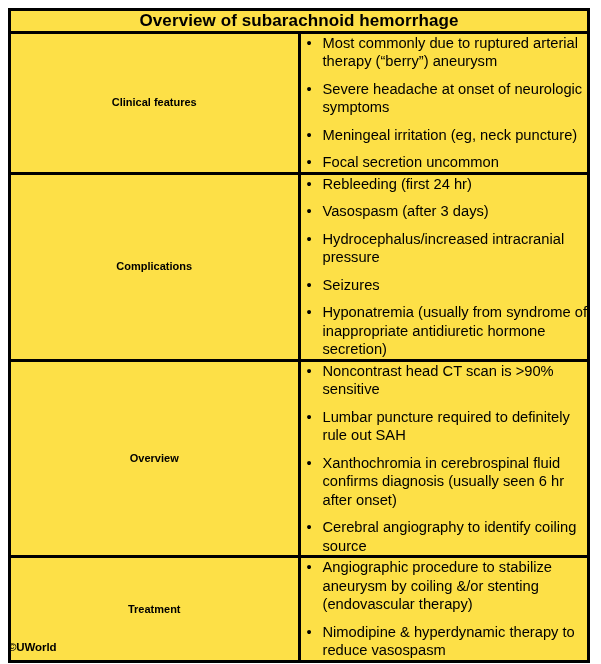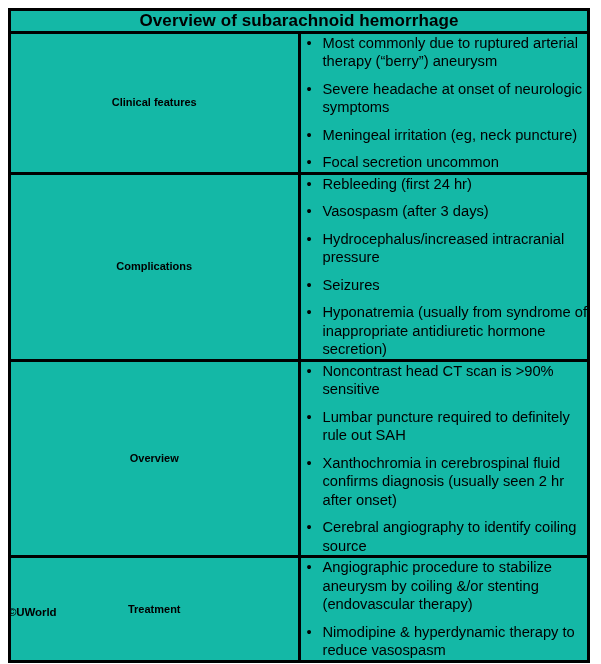--- a/index.html
+++ b/index.html
@@ -23,21 +23,21 @@
   .table-wrap {
     position: absolute;
     left: 8px;
     top: 8px;
     width: 582px;
   }
   table.sah {
     width: 582px;
     border-collapse: collapse;
     border: 3px solid #000000;
-    background: #14b8a6;
+    background: #fde047;
     table-layout: fixed;
   }
   table.sah td, table.sah th {
     border: 3px solid #000000;
     vertical-align: middle;
     padding: 0;
   }
   .title-cell {
     text-align: center;
     font-weight: bold;
@@ -75,21 +75,21 @@
   ul.bullets li .dot {
     position: absolute;
     left: 6px;
     top: 0;
     line-height: 1.26;
     font-size: 14.7px;
   }
   .footer {
     position: absolute;
     left: 8px;
-    top: 606px;
+    top: 641px;
     font-size: 11.5px;
     font-weight: bold;
     letter-spacing: -0.1px;
     white-space: nowrap;
   }
 </style>
 </head>
 <body>
 
 <div class="page">
@@ -161,21 +161,21 @@
               <li>
                 <span class="dot">•</span>
                 <span>Noncontrast head CT scan is &gt;90% sensitive</span>
               </li>
               <li>
                 <span class="dot">•</span>
                 <span>Lumbar puncture required to definitely rule out SAH</span>
               </li>
               <li>
                 <span class="dot">•</span>
-                <span>Xanthochromia in cerebrospinal fluid confirms diagnosis (usually seen 2 hr after onset)</span>
+                <span>Xanthochromia in cerebrospinal fluid confirms diagnosis (usually seen 6 hr after onset)</span>
               </li>
               <li>
                 <span class="dot">•</span>
                 <span>Cerebral angiography to identify coiling source</span>
               </li>
             </ul>
           </td>
         </tr>
 
         <tr>

